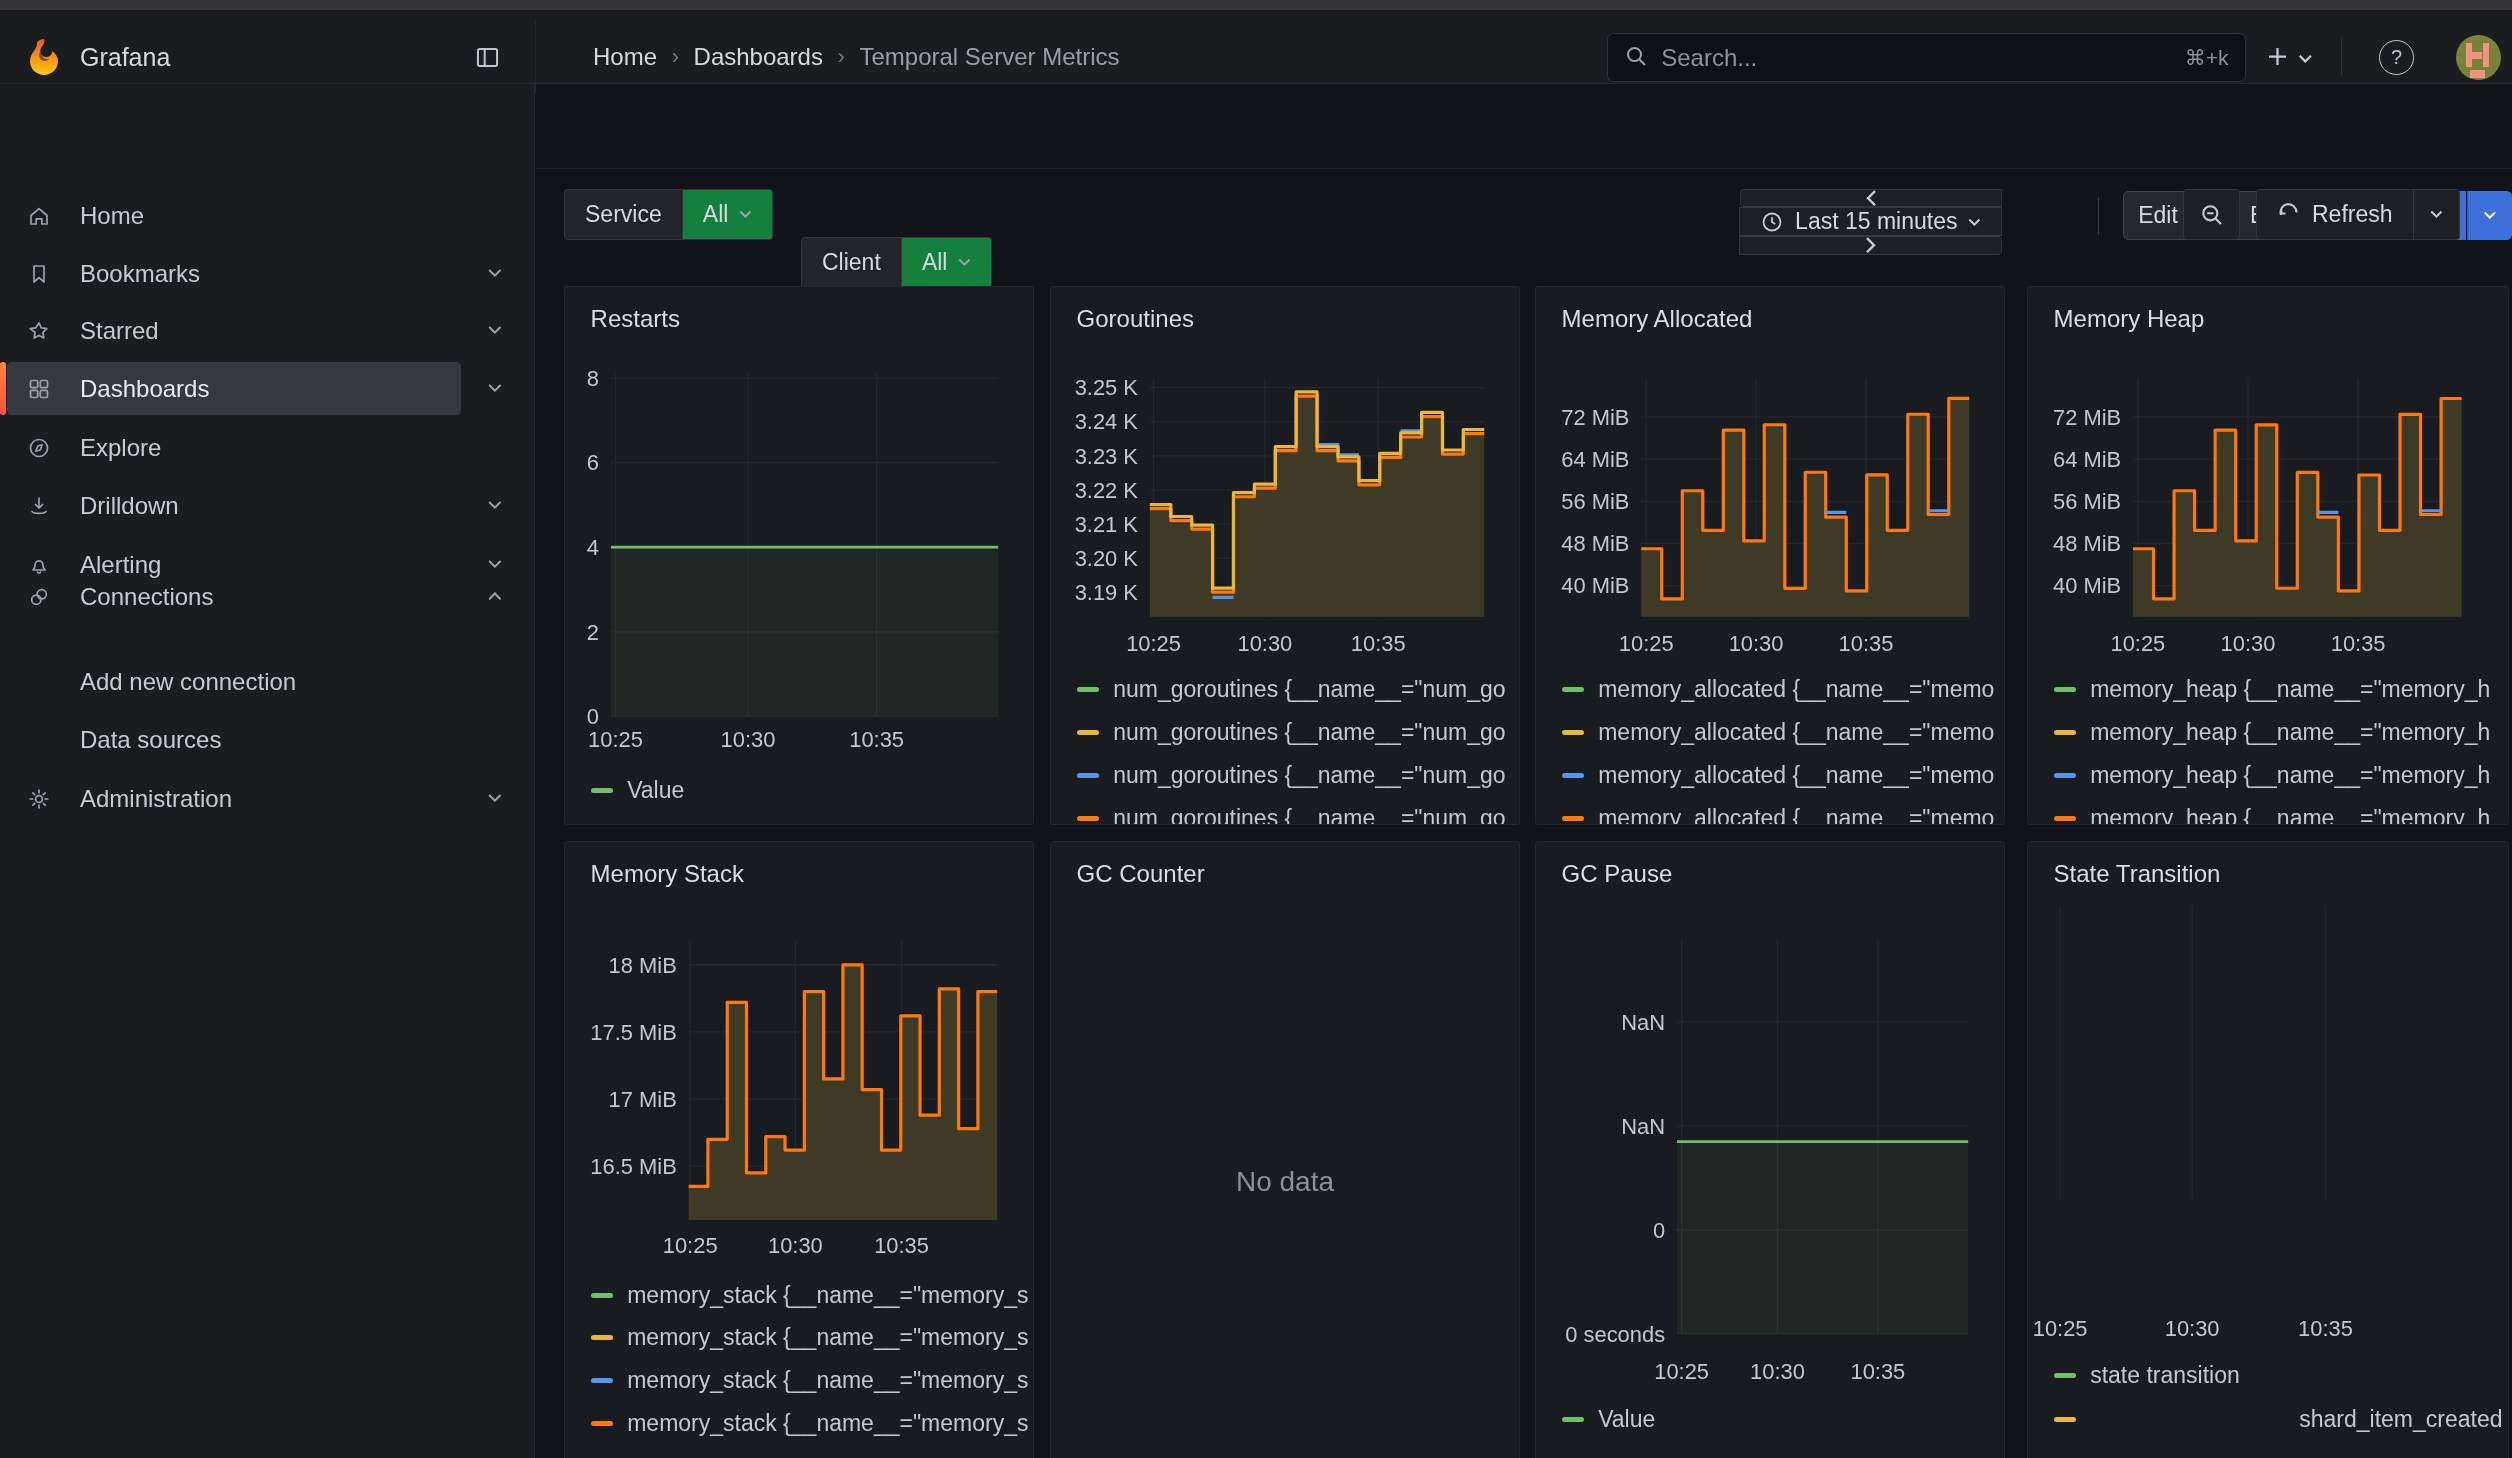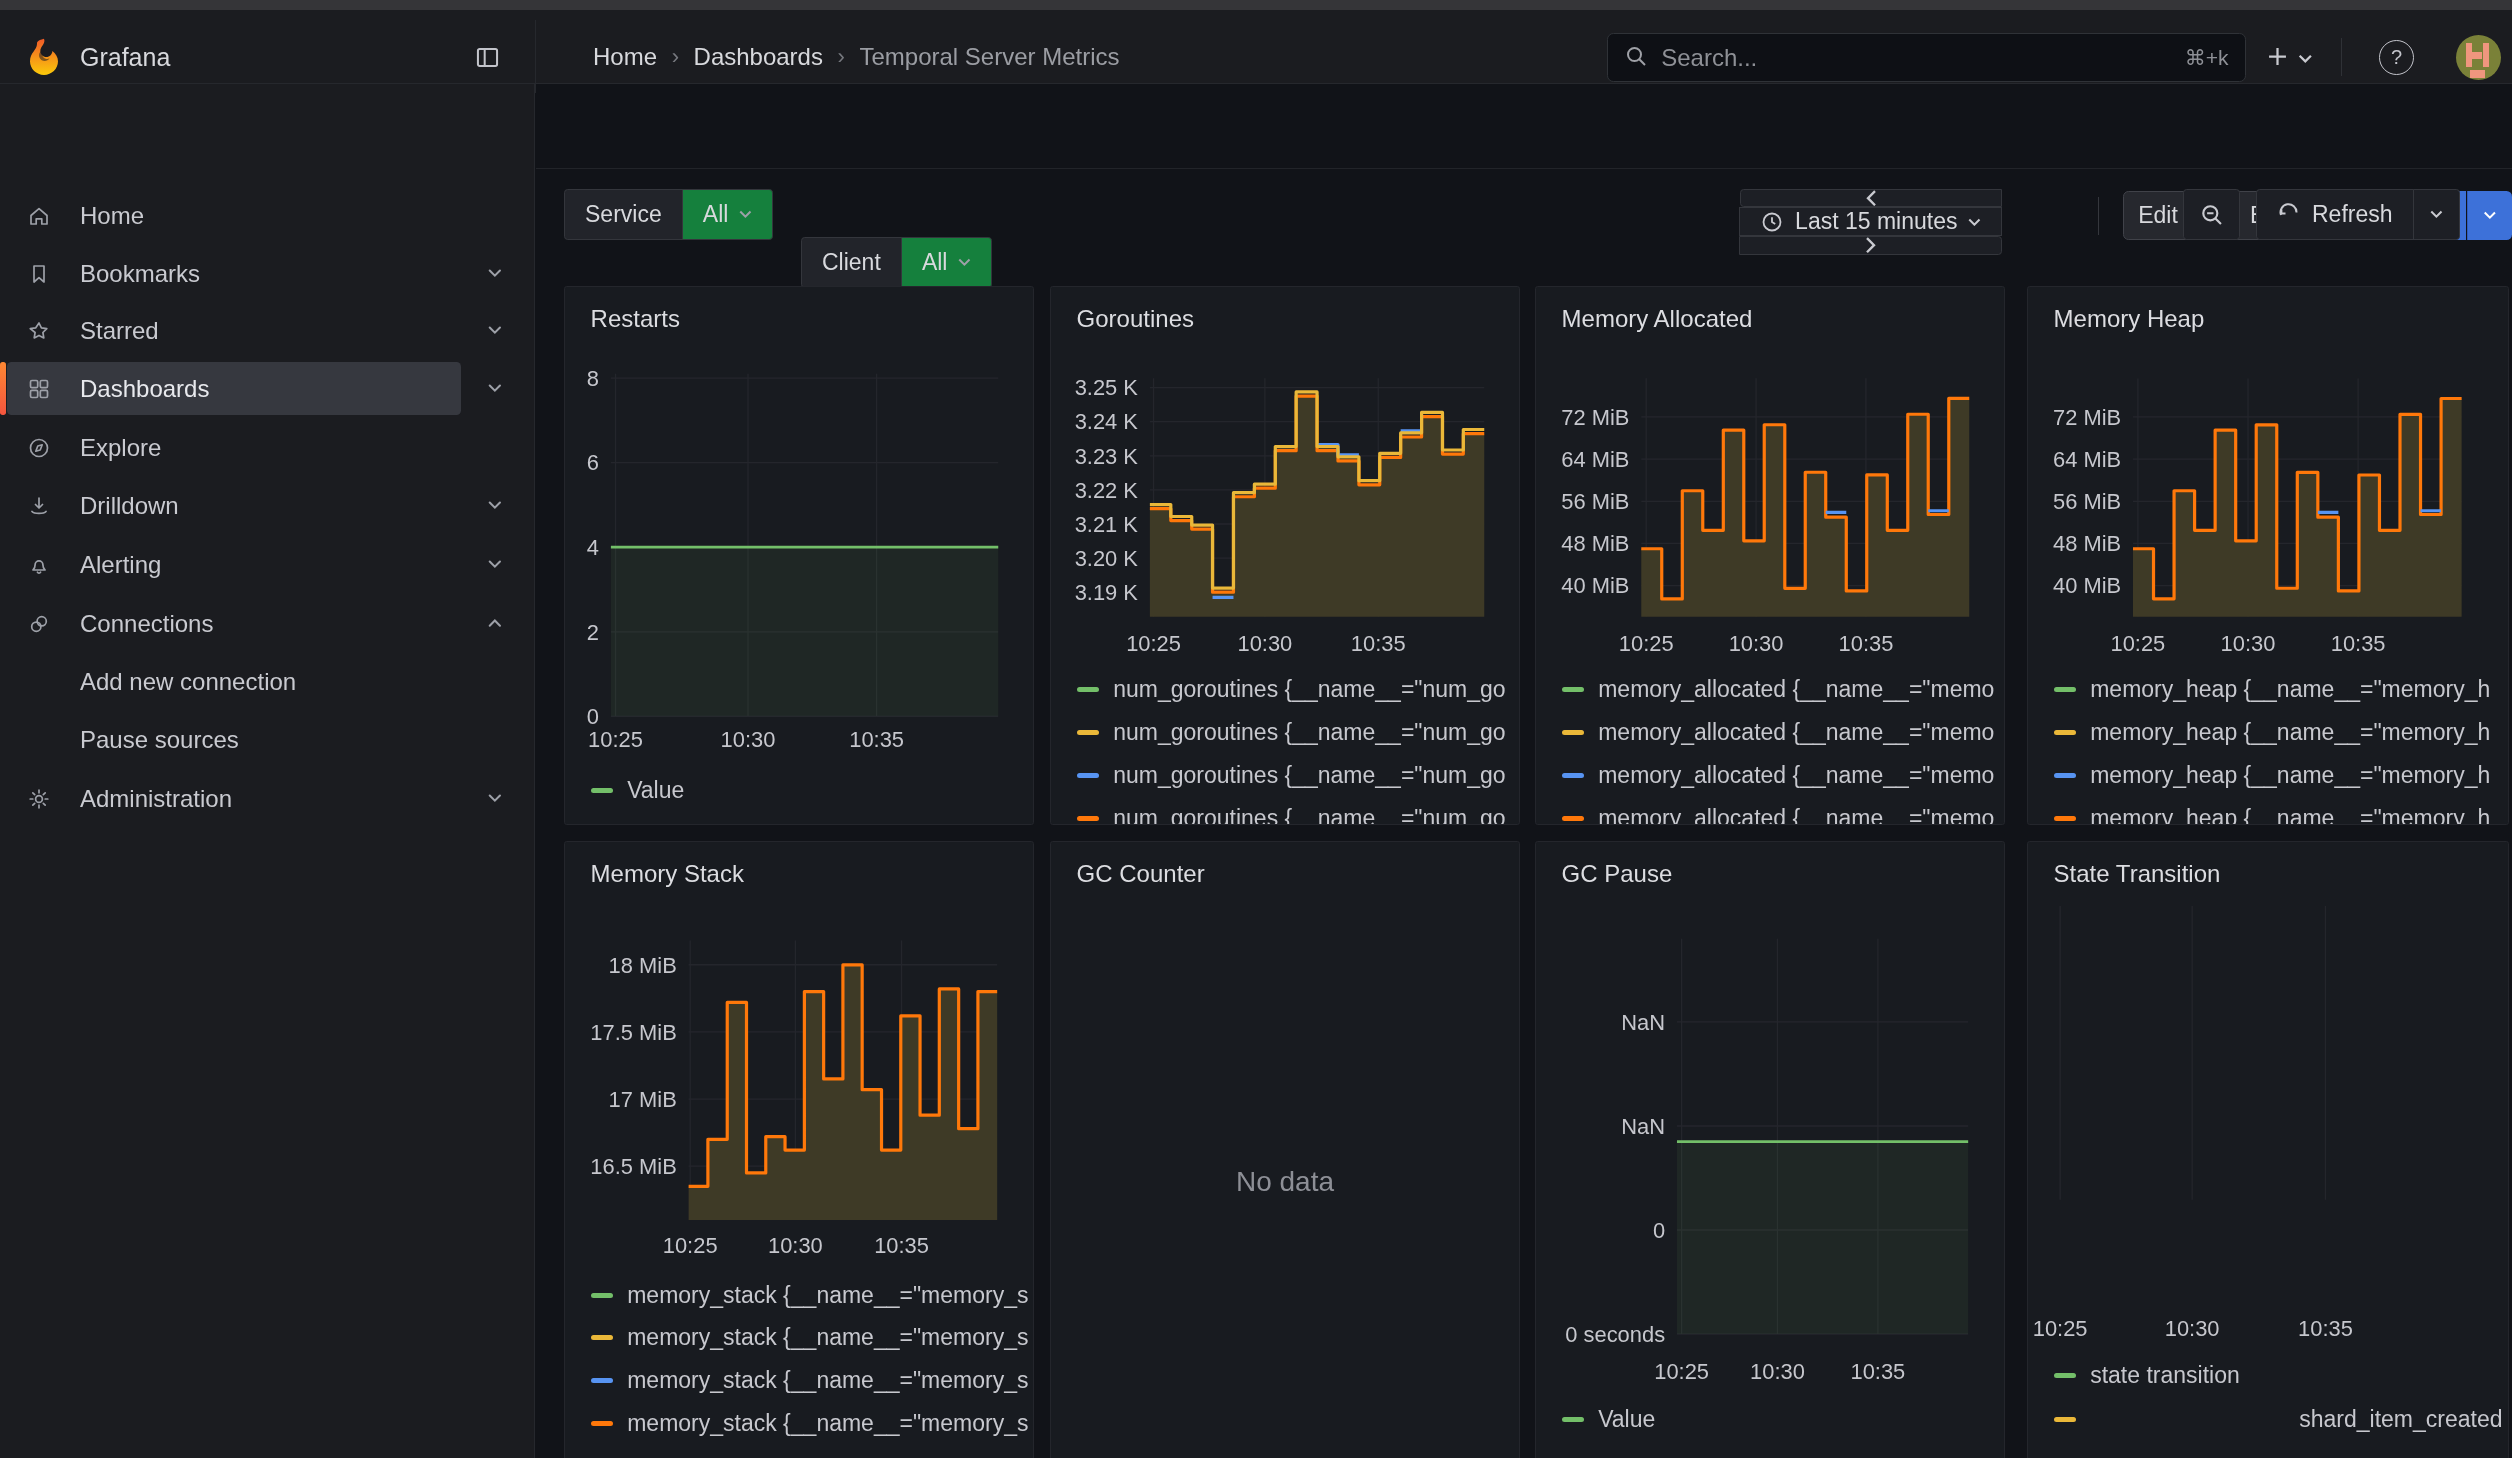--- a/index.html
+++ b/index.html
@@ -189,35 +189,35 @@
     <div class="side-item" style="top: 454px;">
       <span class="side-icon"><svg class="" width="24" height="24" viewBox="0 0 24 24" fill="none" stroke="#9da0a8" stroke-width="1.7" stroke-linejoin="round" stroke-linecap="round">
           <path d="M6 17h12c-1.6-1.3-2.1-2.6-2.1-5.2a3.9 3.9 0 10-7.8 0C8.1 14.4 7.6 15.7 6 17z"></path>
           <path d="M10.4 19.2a1.8 1.8 0 003.2 0"></path>
         </svg></span>
       <span class="side-label">Alerting</span>
       <svg class="side-chevron" width="13.7" height="8.2" viewBox="0 0 12 8" fill="none" stroke="#9da0a8" stroke-width="2" stroke-linecap="round">
         <path d="M1 1.5l5 5 5-5"></path>
       </svg>
     </div>
-    <div class="side-item" style="top: 513px; padding-left: 44px;">
+    <div class="side-item" style="top: 486px; padding-left: 44px;">
       <span class="side-icon"><svg class="" width="24" height="24" viewBox="0 0 24 24" fill="none" stroke="#9da0a8" stroke-width="1.7" stroke-linejoin="round" stroke-linecap="round">
           <circle cx="9.3" cy="14.7" r="4.6"></circle>
           <circle cx="14.7" cy="9.3" r="4.6"></circle>
         </svg></span>
       <span class="side-label">Connections</span>
       <svg class="side-chevron" width="13.7" height="8.2" viewBox="0 0 12 8" fill="none" stroke="#9da0a8" stroke-width="2" stroke-linecap="round">
         <path d="M1 6.5l5-5 5 5"></path>
       </svg>
     </div>
     <div class="side-item" style="top: 571px;">
       <span class="side-label">Add new connection</span>
     </div>
     <div class="side-item" style="top: 629px;">
-      <span class="side-label">Pause sources</span>
+      <span class="side-label">Data sources</span>
     </div>
     <div class="side-item" style="top: 688px;">
       <span class="side-icon"><svg class="" width="24" height="24" viewBox="0 0 24 24" fill="none" stroke="#9da0a8" stroke-width="1.7" stroke-linejoin="round" stroke-linecap="round">
           <circle cx="12" cy="12" r="3.4"></circle>
           <path d="M12 3.2v2.6M12 18.2v2.6M3.2 12h2.6M18.2 12h2.6M5.8 5.8l1.9 1.9M16.3 16.3l1.9 1.9M18.2 5.8l-1.9 1.9M7.7 16.3l-1.9 1.9"></path>
         </svg></span>
       <span class="side-label">Administration</span>
       <svg class="side-chevron" width="13.7" height="8.2" viewBox="0 0 12 8" fill="none" stroke="#9da0a8" stroke-width="2" stroke-linecap="round">
         <path d="M1 1.5l5 5 5-5"></path>
       </svg>

